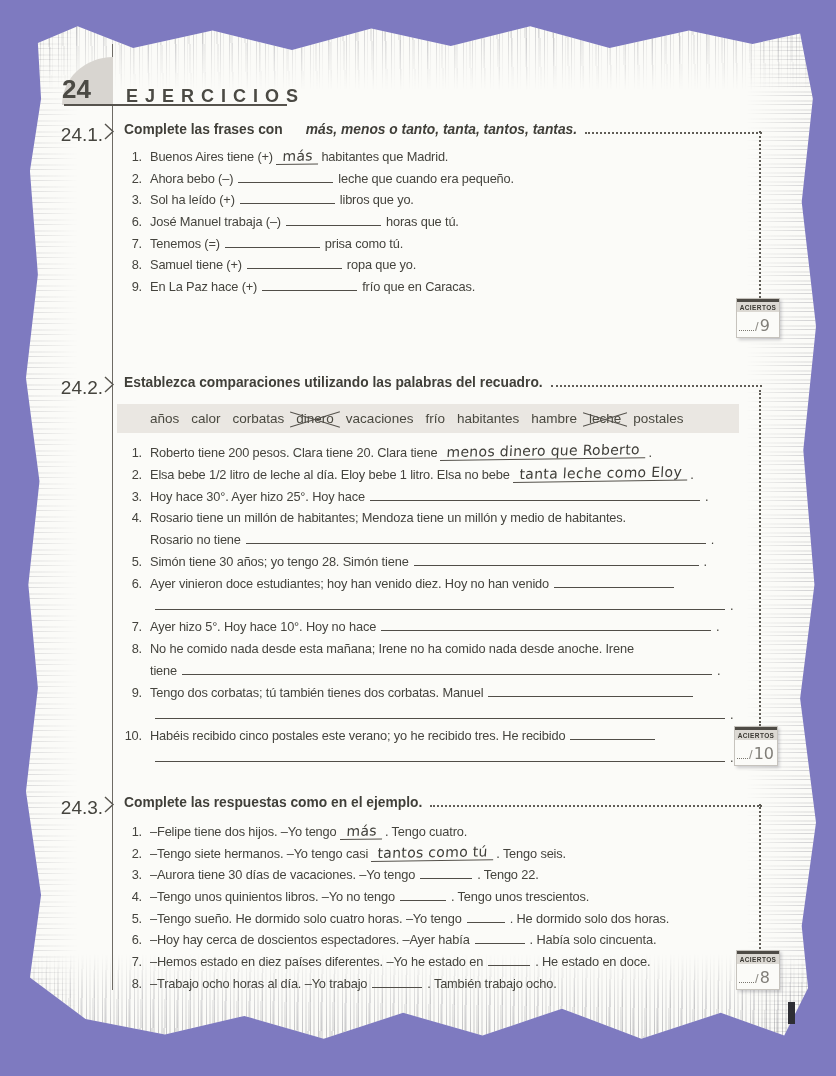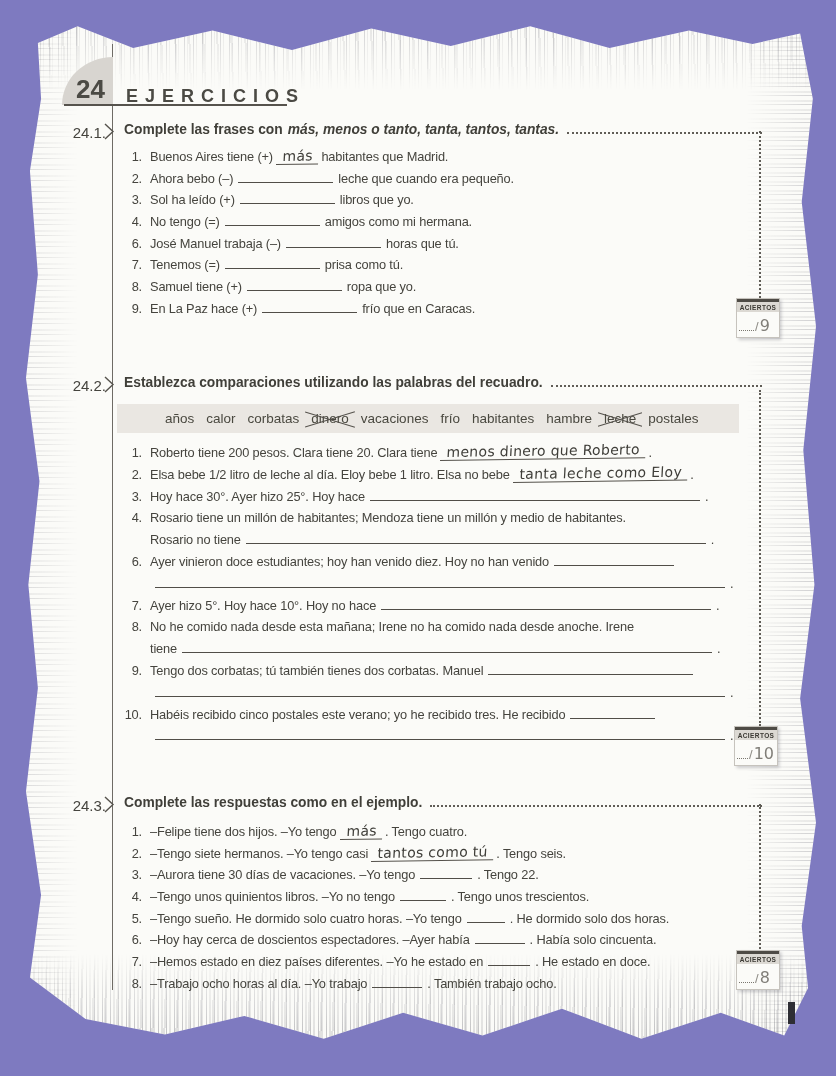--- a/index.html
+++ b/index.html
@@ -40,44 +40,44 @@
 
   
   .vline{position:absolute;left:112px;top:44px;height:946px;border-left:1.5px solid #6e6b65;}
   .vdot{position:absolute;left:759px;width:0;border-left:2px dotted #605d57;}
   .vdot1{top:131px;height:167px;}
   .vdot2{top:390px;height:336px;}
   .vdot3{top:804px;height:148px;}
 
   
   .qcircle{position:absolute;left:62px;top:57px;width:51px;height:48px;background:#d8d5d0;border-top-left-radius:100%;}
-  .ch-num{position:absolute;left:76px;top:74px;font-size:26px;font-weight:bold;color:#4b4a44;}
+  .ch-num{position:absolute;left:62px;top:74px;font-size:26px;font-weight:bold;color:#4b4a44;}
   .ch-title{position:absolute;left:126px;top:86px;font-size:18px;font-weight:bold;letter-spacing:7px;color:#4b4a44;}
   .ch-underline{position:absolute;left:64px;top:104px;width:223px;border-top:2.5px solid #56534d;}
 
   
-  .ex-num{position:absolute;width:48px;text-align:right;font-size:15px;color:#45443e;}
+  .ex-num{position:absolute;width:48px;text-align:center;font-size:19px;color:#45443e;}
   .exarrow{position:absolute;left:104px;width:12px;height:17px;}
   .ex-head{position:absolute;left:124px;width:638px;display:flex;align-items:baseline;font-size:13.8px;font-weight:bold;color:#403f39;white-space:nowrap;}
-  .ex-head .it{font-style:italic;margin-left:5px;}
+  .ex-head .it{font-style:italic;margin-left:23px;}
   .leader{flex:1;min-width:12px;border-bottom:2px dotted #605d57;margin:0 0 3px 8px;}
 
   .items{position:absolute;left:116px;width:624px;font-size:12.8px;letter-spacing:-.15px;color:#45443e;}
   .row{white-space:nowrap;height:21.7px;line-height:21.7px;}
   .ex2 .row{height:21.8px;line-height:21.8px;}
   .inum{display:inline-block;width:26px;text-align:right;margin-right:8px;color:#45443e;}
   .indent{display:inline-block;width:34px;}
   .blank{display:inline-block;border-bottom:1.3px solid #514e48;height:11px;margin:0 5px;vertical-align:baseline;}
   .hand{display:inline-block;font-family:"DejaVu Sans",sans-serif;font-size:14px;line-height:14px;color:#3f3e39;
         border-bottom:1.3px solid #54514b;padding:0 6px 1px;margin:0 3px;letter-spacing:.3px;
         transform:skewX(-4deg) rotate(-.8deg);transform-origin:left bottom;}
 
   
   .wordbox{position:absolute;left:117px;top:404px;width:622px;height:29px;background:#eae7e2;
-           display:flex;align-items:center;gap:12px;padding:0 18px 0 48px;box-sizing:border-box;
+           display:flex;align-items:center;gap:12px;padding:0 18px 0 33px;box-sizing:border-box;
            font-size:13.5px;color:#49483f;}
   .crossed{position:relative;}
   .crossed::before,.crossed::after{content:"";position:absolute;left:-7px;right:-7px;top:50%;border-top:1.6px solid #55524c;}
   .crossed::before{transform:rotate(17deg);}
   .crossed::after{transform:rotate(-17deg);}
 
   
   .acbox{position:absolute;width:42px;background:#fbfbf8;border:1px solid #c6c3bd;box-shadow:1.5px 2px 3px rgba(40,40,60,.22);}
   .acbar{height:3px;background:#4e4b45;}
   .aclabel{font-size:6.5px;font-weight:bold;letter-spacing:.4px;color:#3b3933;background:#dcd9d3;text-align:center;padding:1.5px 0;}
@@ -113,21 +113,20 @@
     <span>Complete las frases con</span>
     <span class="it">más, menos o tanto, tanta, tantos, tantas.</span>
     <span class="leader"></span>
   </div>
   <div class="vdot vdot1"></div>
 
   <div class="items ex1" style="top:146px;">
     <div class="row"><span class="inum">1.</span><span>Buenos Aires tiene (+)</span><span class="hand">más</span><span>habitantes que Madrid.</span></div>
     <div class="row"><span class="inum">2.</span><span>Ahora bebo (–)</span><span class="blank" style="width:95px;"></span><span>leche que cuando era pequeño.</span></div>
     <div class="row"><span class="inum">3.</span><span>Sol ha leído (+)</span><span class="blank" style="width:95px;"></span><span>libros que yo.</span></div>
-    <div class="row"><span class="inum">4.</span><span>No tengo (=)</span><span class="blank" style="width:95px;"></span><span>amigos como mi hermana.</span></div>
     <div class="row"><span class="inum">6.</span><span>José Manuel trabaja (–)</span><span class="blank" style="width:95px;"></span><span>horas que tú.</span></div>
     <div class="row"><span class="inum">7.</span><span>Tenemos (=)</span><span class="blank" style="width:95px;"></span><span>prisa como tú.</span></div>
     <div class="row"><span class="inum">8.</span><span>Samuel tiene (+)</span><span class="blank" style="width:95px;"></span><span>ropa que yo.</span></div>
     <div class="row"><span class="inum">9.</span><span>En La Paz hace (+)</span><span class="blank" style="width:95px;"></span><span>frío que en Caracas.</span></div>
   </div>
 
   <div class="acbox" style="left:736px;top:298px;">
     <div class="acbar"></div>
     <div class="aclabel">ACIERTOS</div>
     <div class="acval">
@@ -159,20 +158,21 @@
     <span class="crossed">leche</span>
     <span>postales</span>
   </div>
 
   <div class="items ex2" style="top:442px;">
     <div class="row"><span class="inum">1.</span><span>Roberto tiene 200 pesos. Clara tiene 20. Clara tiene</span><span class="hand">menos dinero que Roberto</span><span>.</span></div>
     <div class="row"><span class="inum">2.</span><span>Elsa bebe 1/2 litro de leche al día. Eloy bebe 1 litro. Elsa no bebe</span><span class="hand">tanta leche como Eloy</span><span>.</span></div>
     <div class="row"><span class="inum">3.</span><span>Hoy hace 30°. Ayer hizo 25°. Hoy hace</span><span class="blank" style="width:330px;"></span><span>.</span></div>
     <div class="row"><span class="inum">4.</span><span>Rosario tiene un millón de habitantes; Mendoza tiene un millón y medio de habitantes.</span></div>
     <div class="row"><span class="indent"></span><span>Rosario no tiene</span><span class="blank" style="width:460px;"></span><span>.</span></div>
+    <div class="row"><span class="inum">5.</span><span>Simón tiene 30 años; yo tengo 28. Simón tiene</span><span class="blank" style="width:285px;"></span><span>.</span></div>
     <div class="row"><span class="inum">6.</span><span>Ayer vinieron doce estudiantes; hoy han venido diez. Hoy no han venido</span><span class="blank" style="width:120px;"></span></div>
     <div class="row"><span class="indent"></span><span class="blank" style="width:570px;"></span><span>.</span></div>
     <div class="row"><span class="inum">7.</span><span>Ayer hizo 5°. Hoy hace 10°. Hoy no hace</span><span class="blank" style="width:330px;"></span><span>.</span></div>
     <div class="row"><span class="inum">8.</span><span>No he comido nada desde esta mañana; Irene no ha comido nada desde anoche. Irene</span></div>
     <div class="row"><span class="indent"></span><span>tiene</span><span class="blank" style="width:530px;"></span><span>.</span></div>
     <div class="row"><span class="inum">9.</span><span>Tengo dos corbatas; tú también tienes dos corbatas. Manuel</span><span class="blank" style="width:205px;"></span></div>
     <div class="row"><span class="indent"></span><span class="blank" style="width:570px;"></span><span>.</span></div>
     <div class="row"><span class="inum">10.</span><span>Habéis recibido cinco postales este verano; yo he recibido tres. He recibido</span><span class="blank" style="width:85px;"></span></div>
     <div class="row"><span class="indent"></span><span class="blank" style="width:570px;"></span><span>.</span></div>
   </div>

